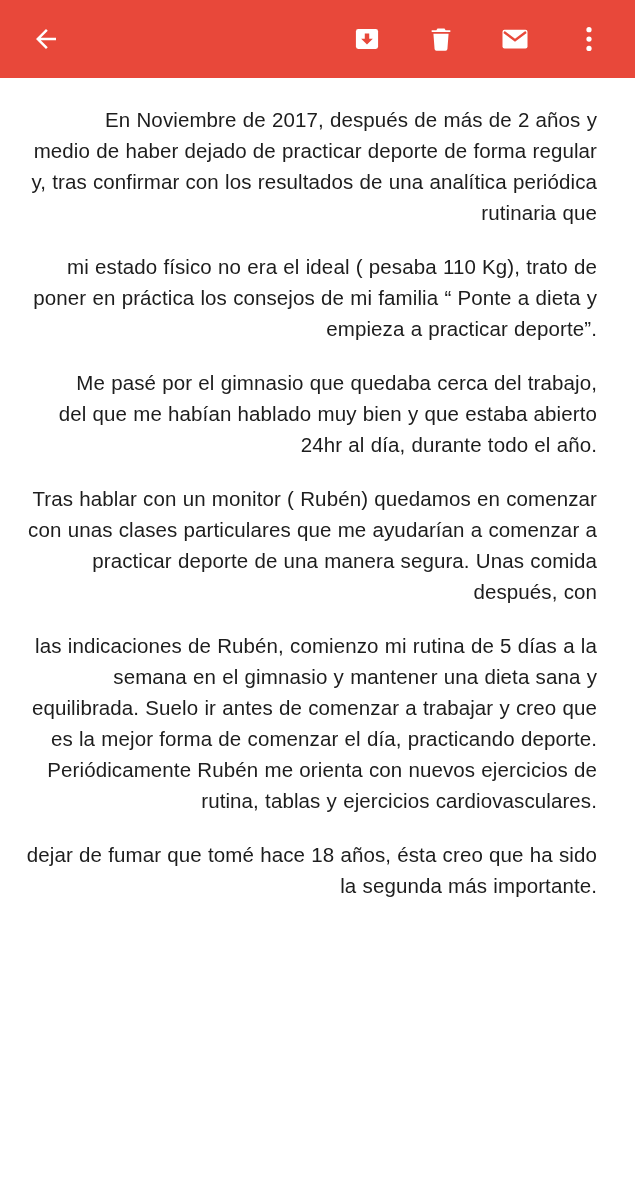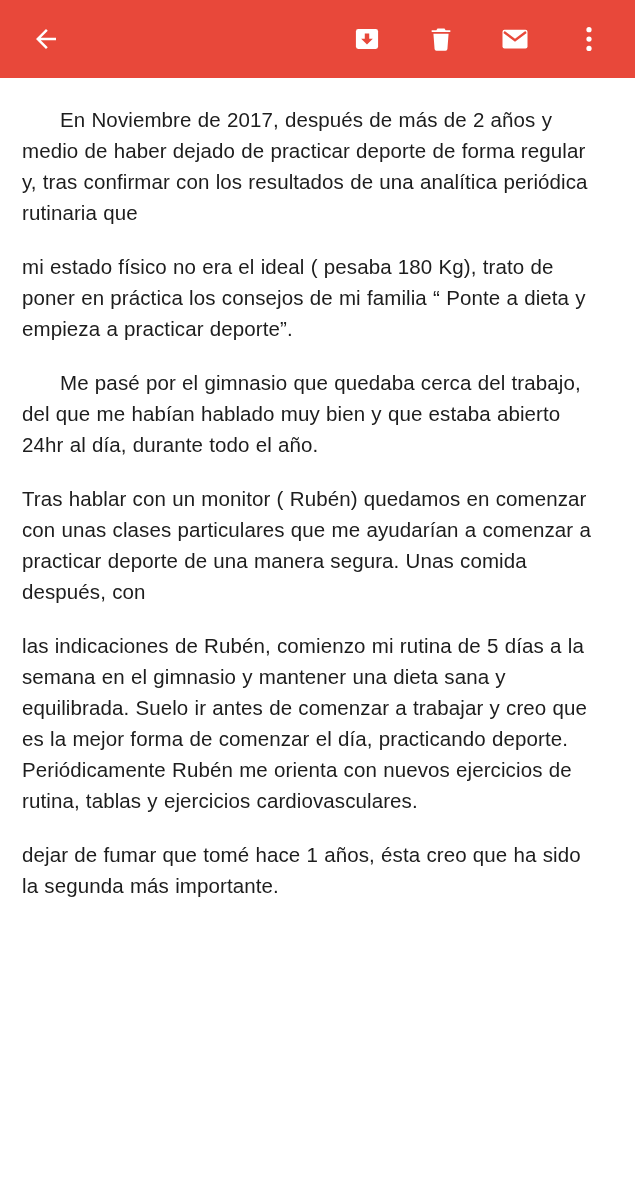--- a/index.html
+++ b/index.html
@@ -50,20 +50,21 @@
     padding: 26px 22px 40px 22px;
     box-sizing: border-box;
   }
   .para {
     font-size: 20.5px;
     line-height: 31px;
     color: #1d1d1d;
     margin: 0 16px 23px 0;
     letter-spacing: 0.1px;
     word-spacing: 0.4px;
+    text-align: right;
   }
   .para.indent {
     text-indent: 38px;
   }
 </style>
 </head>
 <body>
 
 <div class="screen">
 
@@ -120,21 +121,21 @@
           <circle cx="3" cy="19.5" r="2.1" fill="#ffffff"></circle>
         </svg>
       </span>
     </div>
 
   </div>
 
   <div class="content">
 
     <p class="para indent">En Noviembre de 2017, después de más de 2 años y medio de haber dejado de practicar deporte de forma regular y, tras confirmar con los resultados de una analítica periódica rutinaria que</p>
-    <p class="para">mi estado físico no era el ideal ( pesaba 180 Kg),  trato de poner en práctica los consejos de mi familia “ Ponte a dieta y empieza a practicar deporte”.</p>
+    <p class="para">mi estado físico no era el ideal ( pesaba 110 Kg),  trato de poner en práctica los consejos de mi familia “ Ponte a dieta y empieza a practicar deporte”.</p>
     <p class="para indent">Me pasé por el gimnasio que quedaba cerca del trabajo, del que me habían hablado muy bien y que estaba abierto 24hr al día, durante todo el año.</p>
     <p class="para">Tras hablar con un monitor ( Rubén) quedamos en comenzar con unas clases particulares que me ayudarían a comenzar a practicar deporte de una manera segura. Unas comida después, con</p>
     <p class="para">las indicaciones de Rubén, comienzo mi rutina de 5 días a la semana en el gimnasio y mantener una dieta sana y equilibrada. Suelo ir antes de comenzar a trabajar y creo que es la mejor forma de comenzar el día, practicando deporte. Periódicamente Rubén me orienta con nuevos ejercicios de rutina, tablas y ejercicios cardiovasculares.</p>
-    <p class="para">dejar de fumar que tomé hace 1 años, ésta creo que ha sido la segunda más importante.</p>
+    <p class="para">dejar de fumar que tomé hace 18 años, ésta creo que ha sido la segunda más importante.</p>
 
   </div>
 
 </div>
 
 </body></html>

